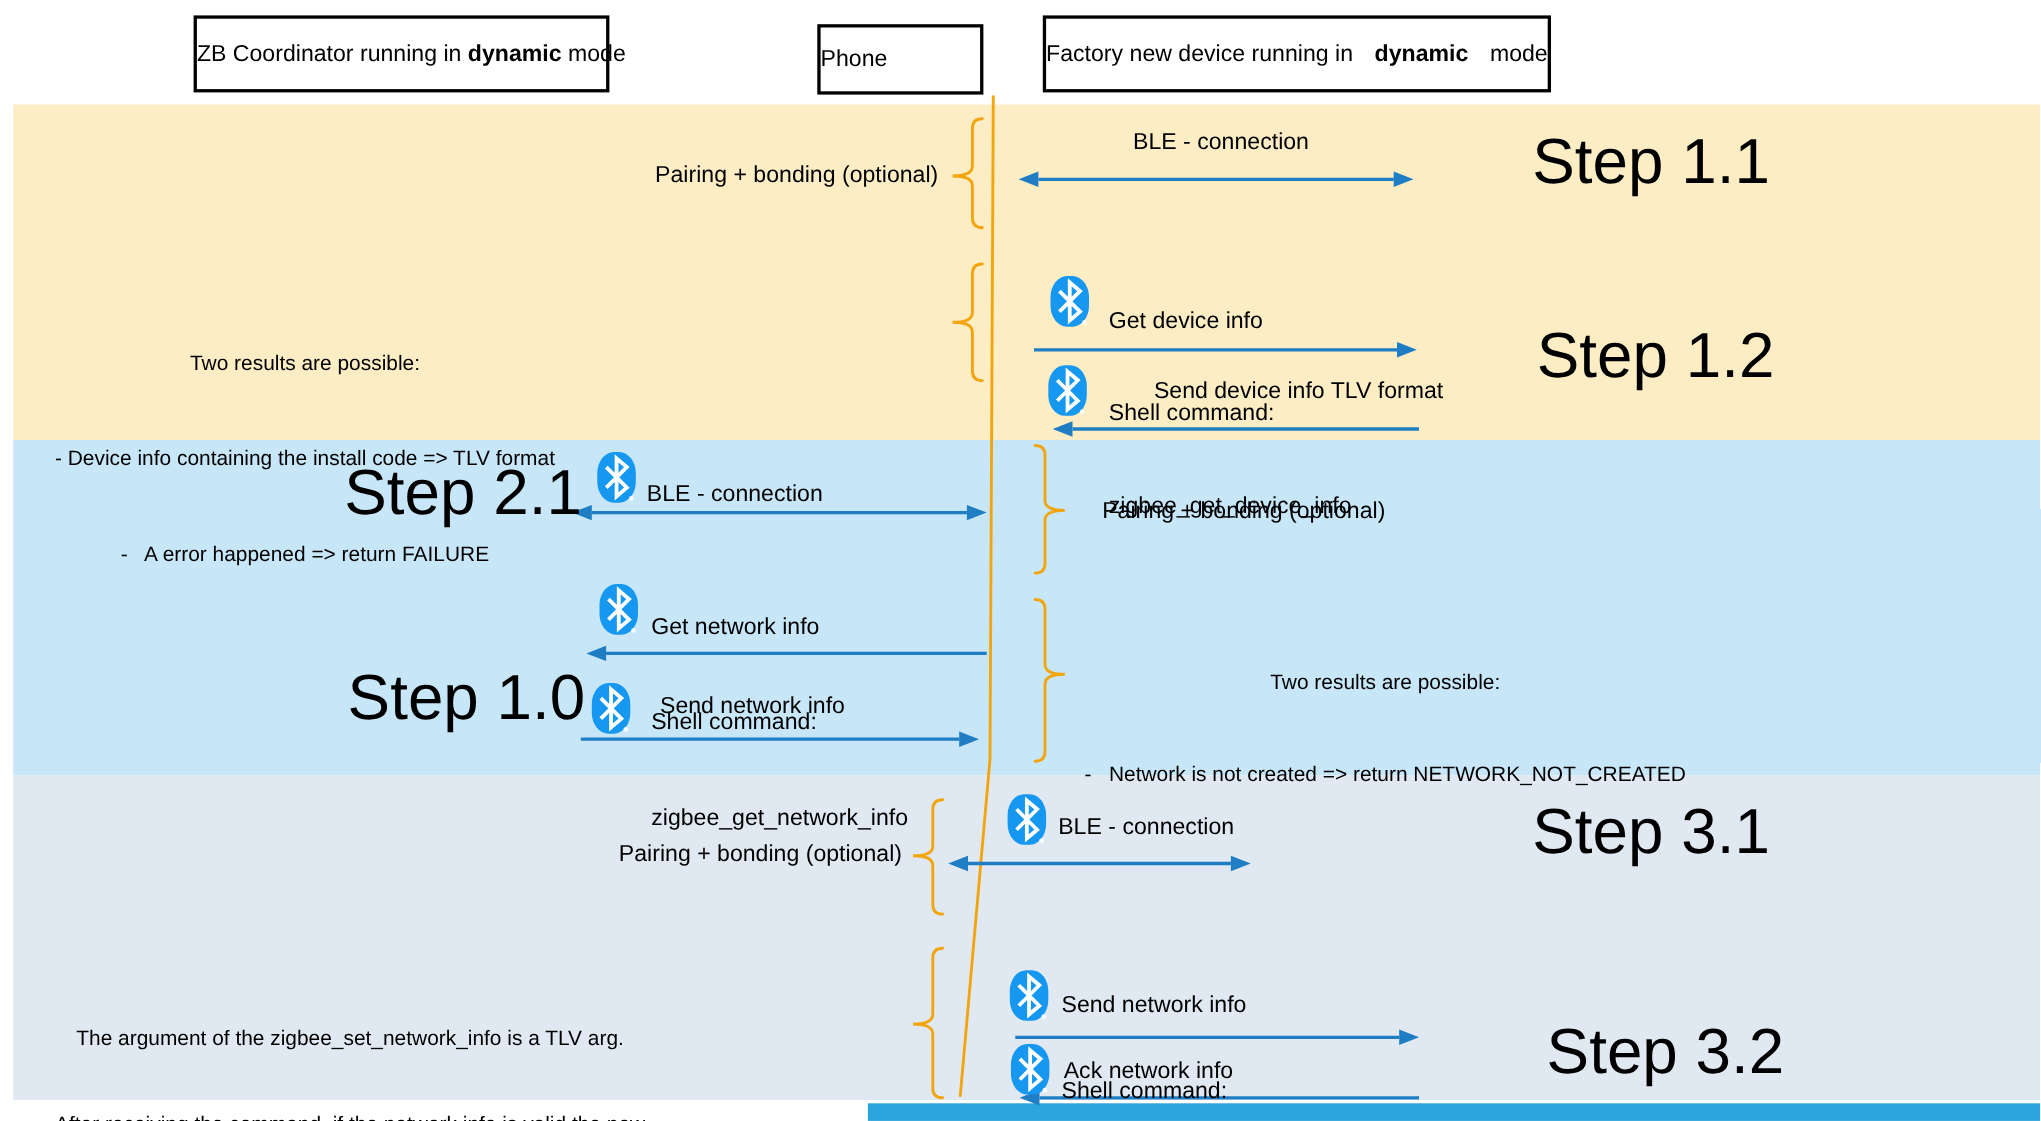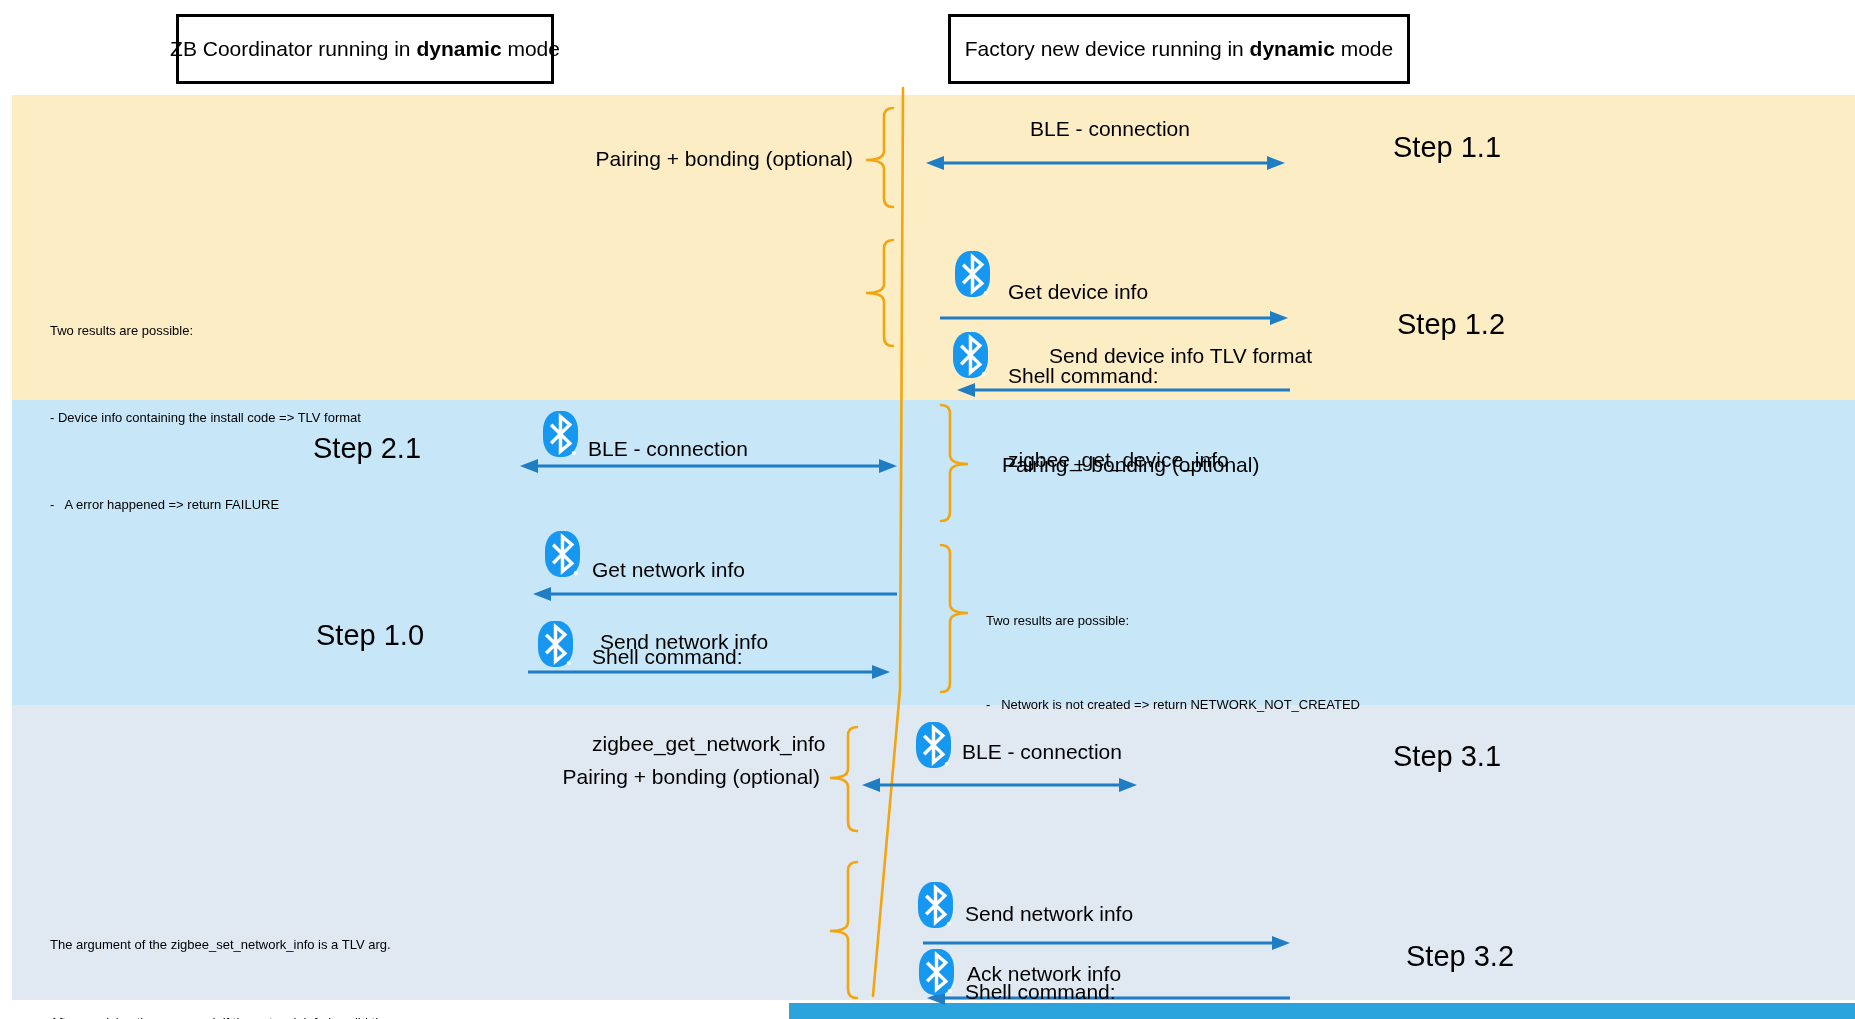--- a/index.html
+++ b/index.html
@@ -7,31 +7,31 @@
     position:relative;width:1855px;height:1019px;overflow:hidden;
     font-family:"Liberation Sans","DejaVu Sans",sans-serif;color:#000;
     background:#ffffff;
   }
   .band{position:absolute;left:12px;width:1843px;}
   #band1{top:95px;height:305px;background:var(--band1-bg);}
   #band2{top:400px;height:305px;background:var(--band2-bg);}
   #band3{top:705px;height:295px;background:var(--band3-bg);}
   .actor-box{
     position:absolute;top:14px;background:#fff;border:3px solid #000;
-    display:flex;align-items:center;justify-content:center;
+    display:flex;align-items:center;justify-content:space-between;
     font-size:21px;white-space:pre;
   }
   .actor-box .b{font-weight:bold;}
   #actor-coordinator{left:176px;width:372px;height:64px;}
   #actor-phone{left:743px;top:22px;width:145px;height:58px;}
   #actor-device{left:948px;width:456px;height:64px;}
   .t{position:absolute;font-size:21px;line-height:24px;white-space:pre;}
-  .step{position:absolute;font-size:29px;line-height:46px;white-space:pre;text-align:right;}
+  .step{position:absolute;font-size:58px;line-height:46px;white-space:pre;text-align:right;}
   .msgblock{position:absolute;font-size:21px;white-space:pre;}
-  .noteblock{position:absolute;font-size:13px;white-space:pre;}
+  .noteblock{position:absolute;font-size:19px;white-space:pre;text-align:center;}
   .right{text-align:right;}
   .center{text-align:center;}
   .bt-icon{
     position:absolute;width:35px;height:46px;border-radius:15px/19px;
     background:var(--bluetooth-blue);
   }
   .bt-icon svg{position:absolute;left:0;top:0;width:100%;height:100%;}
   #overlay{position:absolute;left:0;top:0;pointer-events:none;}
   #overlay .orange{stroke:var(--accent-orange);stroke-width:2.6;fill:none;stroke-linecap:round;}
   #overlay .aline{stroke:var(--arrow-blue);stroke-width:3;fill:none;}
@@ -100,20 +100,23 @@
     </g>
     <g>
       <line class="aline" x1="945" y1="998" x2="1290" y2="998"></line>
       <polygon class="ahead" points="927,998 945,991 945,1005"></polygon>
     </g>
   </svg>
 
   <div class="actor-box" id="actor-coordinator">
     <span>ZB Coordinator running in </span><span class="b">dynamic</span><span> mode</span>
   </div>
+  <div class="actor-box" id="actor-phone">
+    <span>Phone</span>
+  </div>
   <div class="actor-box" id="actor-device">
     <span>Factory new device running in </span><span class="b">dynamic</span><span> mode</span>
   </div>
 
   <div class="t right" style="left:480px;width:373px;top:147px;">Pairing + bonding (optional)</div>
   <div class="t center" style="left:995px;width:230px;top:117px;">BLE - connection</div>
   <div class="step" style="left:1393px;top:124px;">Step 1.1</div>
   <div class="step" style="left:1397px;top:301px;">Step 1.2</div>
 
   <div class="bt-icon" style="left:955px;top:251px;">

